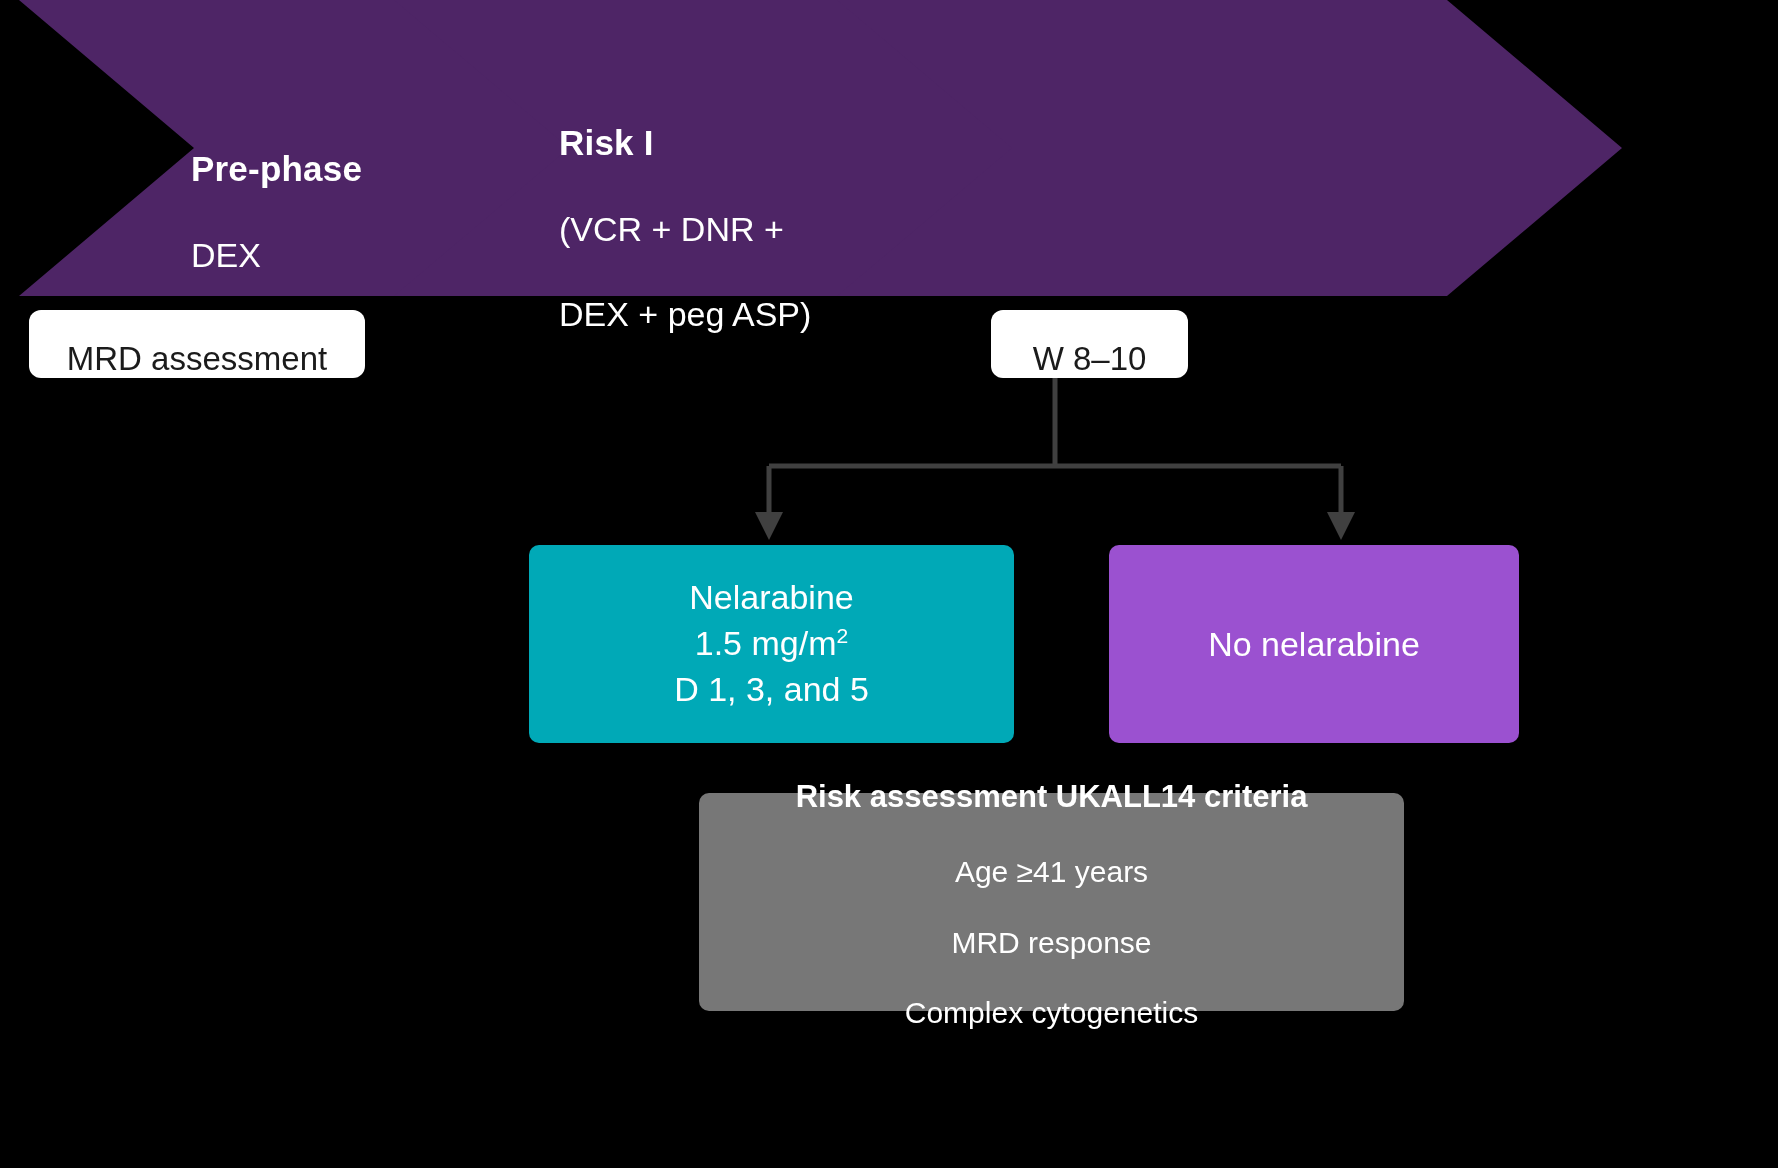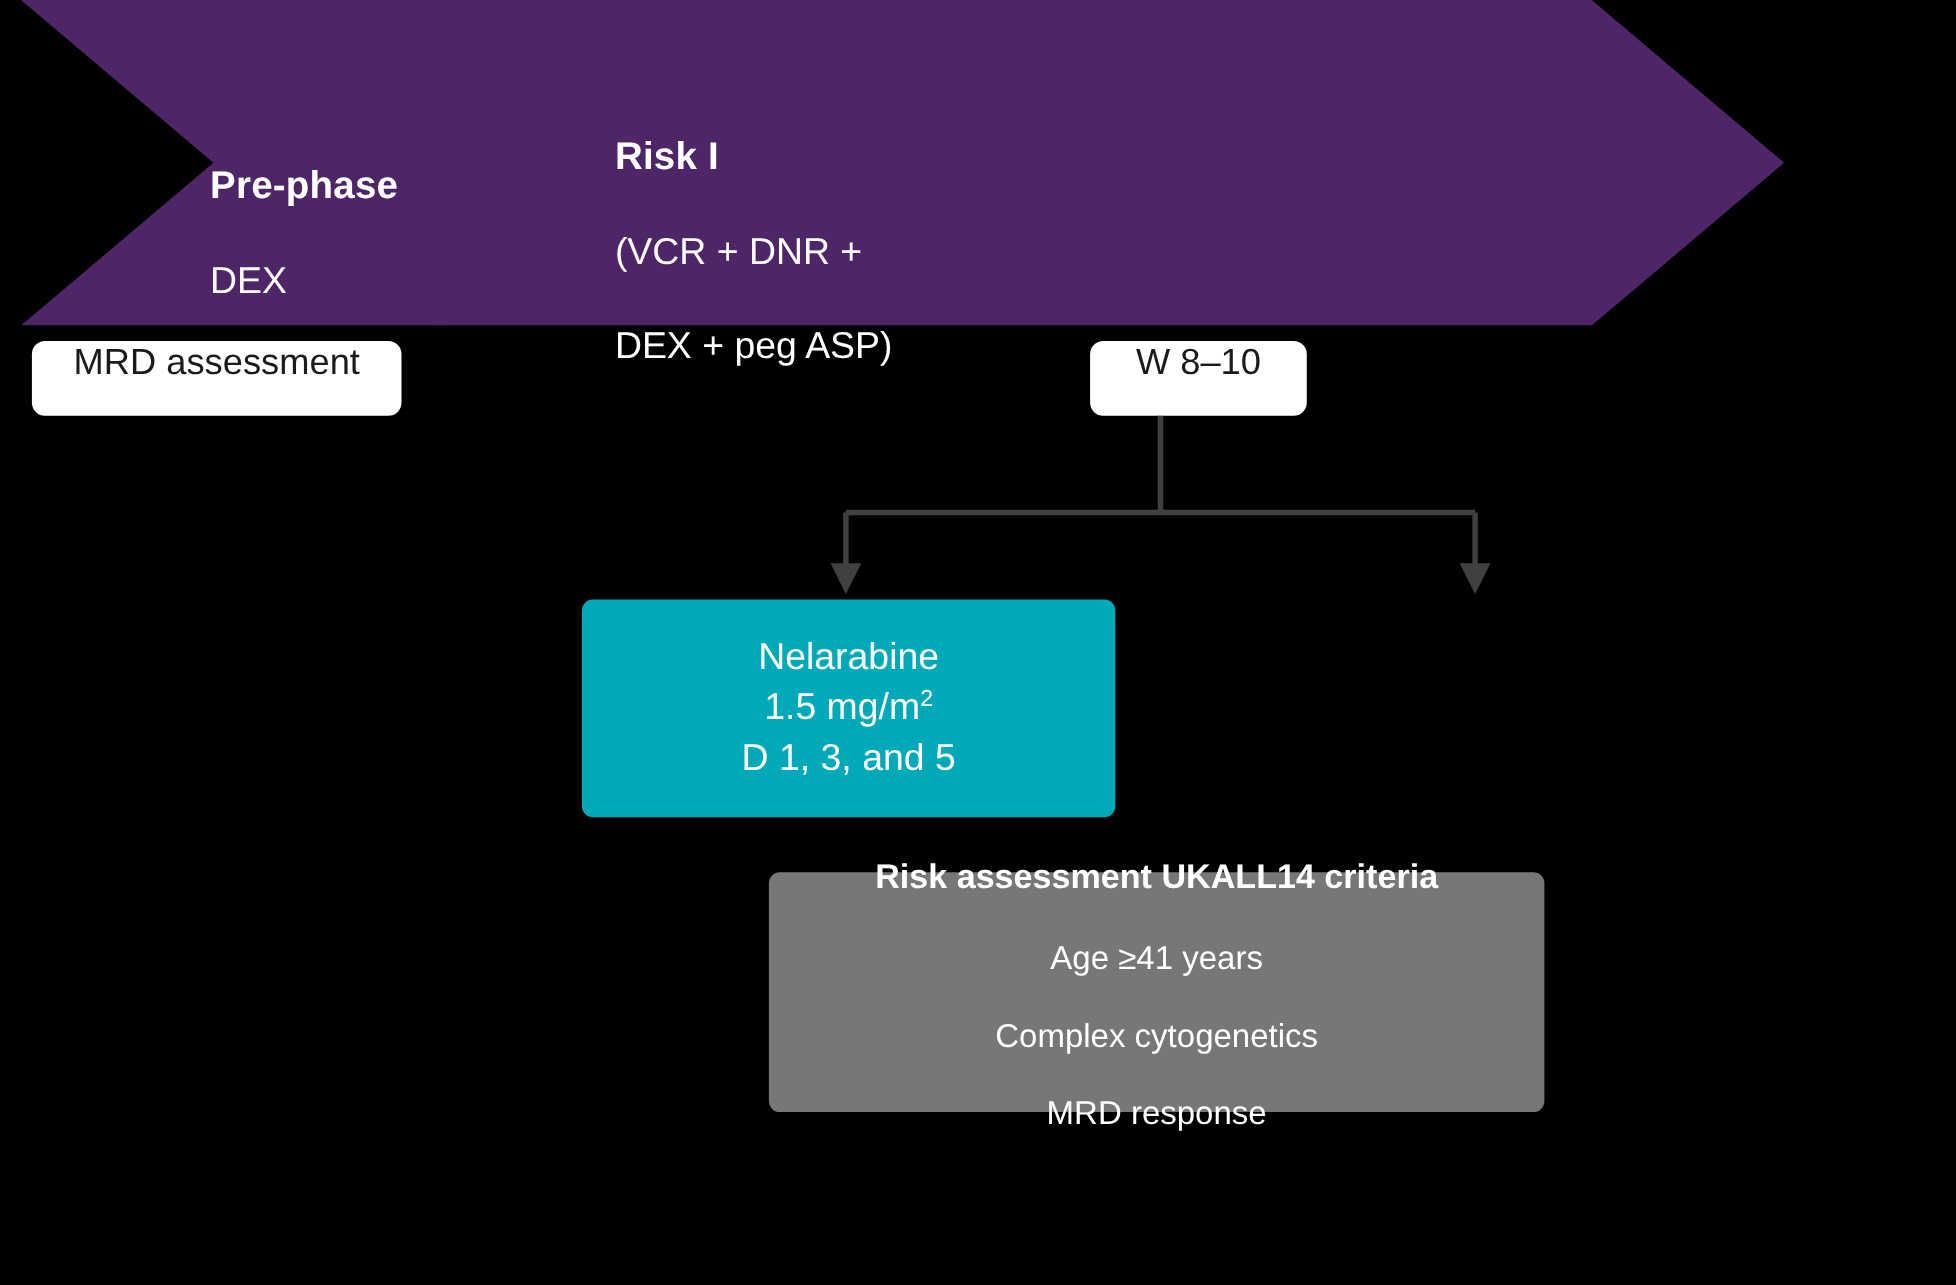--- a/index.html
+++ b/index.html
@@ -68,21 +68,21 @@
   .chev-text-3 { left: 980px; top: 78px; }
 
   
   .label-box {
     position: absolute;
     background: #ffffff;
     border-radius: 12px;
     color: #1b1b1b;
     font-size: 33px;
     display: flex;
-    align-items: flex-start;
+    align-items: flex-end;
     justify-content: center;
     height: 68px;
     box-sizing: border-box;
   }
   .lbl-mrd { left: 10px;  top: 310px; width: 336px; }
   .lbl-d29 { left: 538px; top: 310px; width: 140px; }
   .lbl-w810{ left: 972px; top: 310px; width: 197px; }
 
   
   .connector-svg {
@@ -191,21 +191,24 @@
     <polygon points="750,540 736,512 764,512" fill="#404040"></polygon>
     <polygon points="1322,540 1308,512 1336,512" fill="#404040"></polygon>
   </svg>
 
   <div class="outcome-box box-nelarabine">
     <div>Nelarabine</div>
     <div><span>1.5 mg/m</span><span class="sup">2</span></div>
     <div>D 1, 3, and 5</div>
   </div>
 
+  <div class="outcome-box box-no-nelarabine">
+    <div>No nelarabine</div>
+  </div>
 
   <div class="outcome-box box-risk">
     <div class="risk-title">Risk assessment UKALL14 criteria</div>
     <div>Age ≥41 years</div>
+    <div>MRD response</div>
     <div>Complex cytogenetics</div>
-    <div>MRD response</div>
   </div>
 
 </div>
 
 </body></html>

